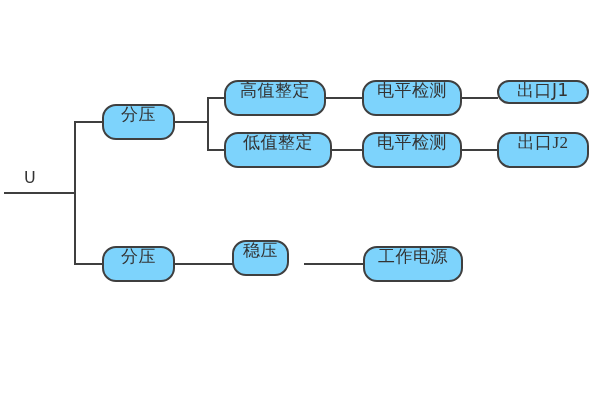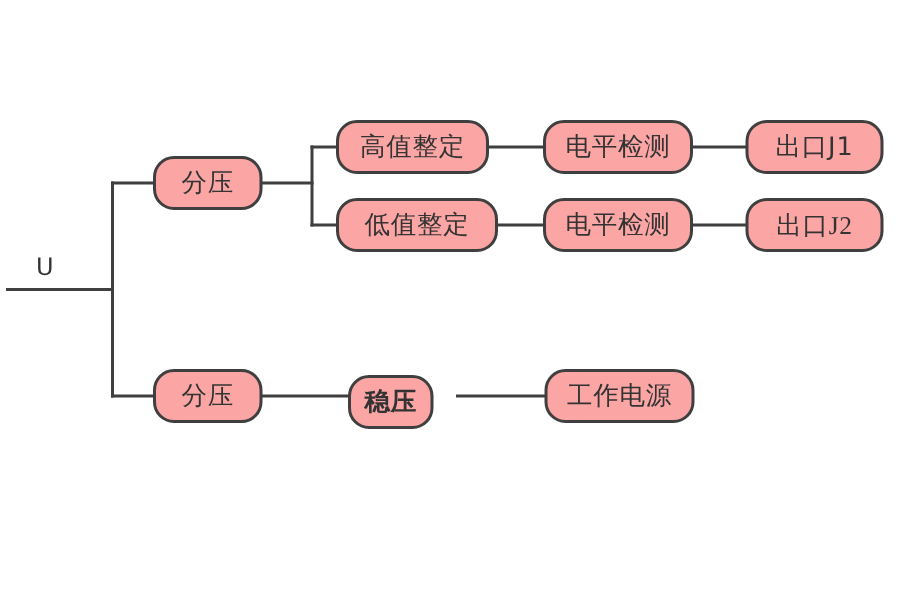--- a/index.html
+++ b/index.html
@@ -20,23 +20,23 @@
     left: 0;
     top: 0;
     width: 600px;
     height: 400px;
   }
   .node-box {
     position: absolute;
     box-sizing: border-box;
     border: 2px solid #3f3f3f;
     border-radius: 14px;
-    background: #fca5a5;
+    background: #7dd3fc;
     display: flex;
-    align-items: center;
+    align-items: flex-start;
     justify-content: center;
     color: #333333;
     font-size: 17px;
     line-height: 1;
     letter-spacing: 0.5px;
     white-space: nowrap;
   }
   .node-label {
     display: block;
   }
@@ -90,30 +90,30 @@
       </div>
       <div class="node-box" style="left: 224px; top: 132px; width: 108px; height: 36px;">
         <span class="node-label">低值整定</span>
       </div>
       <div class="node-box" style="left: 362px; top: 80px; width: 100px; height: 36px;">
         <span class="node-label">电平检测</span>
       </div>
       <div class="node-box" style="left: 362px; top: 132px; width: 100px; height: 36px;">
         <span class="node-label">电平检测</span>
       </div>
-      <div class="node-box" style="left: 497px; top: 80px; width: 92px; height: 36px;">
+      <div class="node-box" style="left: 497px; top: 80px; width: 92px; height: 24px;">
         <span class="node-label">出口J1</span>
       </div>
       <div class="node-box" style="left: 497px; top: 132px; width: 92px; height: 36px; font-family: Liberation Serif, serif;">
         <span class="node-label">出口J2</span>
       </div>
       <div class="node-box" style="left: 102px; top: 246px; width: 73px; height: 36px;">
         <span class="node-label">分压</span>
       </div>
-      <div class="node-box" style="left: 232px; top: 250px; width: 57px; height: 36px; font-weight: bold;">
+      <div class="node-box" style="left: 232px; top: 240px; width: 57px; height: 36px;">
         <span class="node-label">稳压</span>
       </div>
       <div class="node-box" style="left: 363px; top: 246px; width: 100px; height: 36px;">
         <span class="node-label">工作电源</span>
       </div>
     </div>
 
 
 </div>
 

